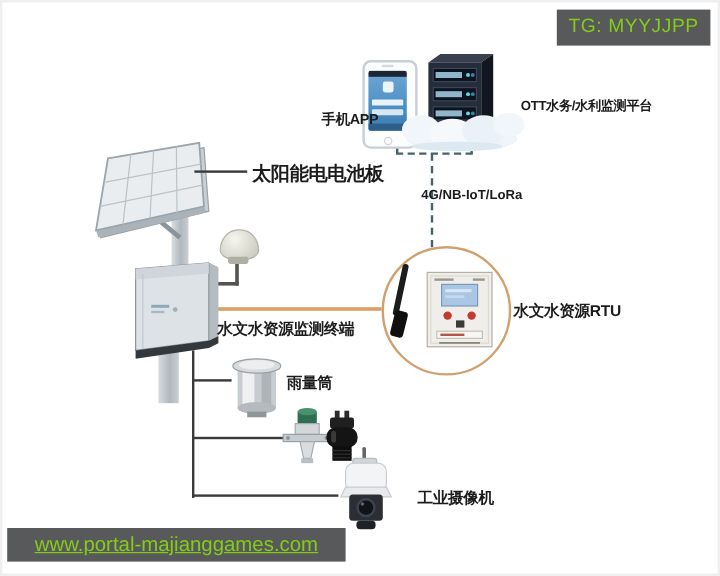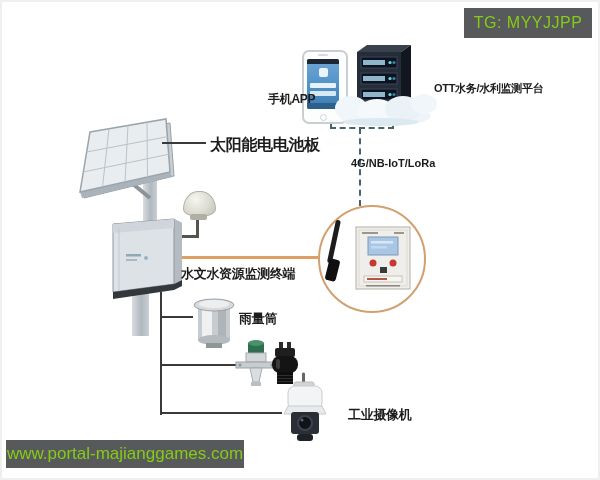--- a/index.html
+++ b/index.html
@@ -12,21 +12,21 @@
   .lbl{position:absolute;font-weight:bold;color:#1c1c1c;font-size:13px;letter-spacing:-0.3px;white-space:nowrap;z-index:6;}
   .lbl-sm{font-size:11px;}
   .solid-line{position:absolute;background:#3a3a3a;z-index:3;}
   .dash-v{position:absolute;border-left:2px dashed #46626b;width:0;z-index:2;}
   .dash-h{position:absolute;border-top:2px dashed #46626b;height:0;z-index:2;}
   .bar{
     position:absolute;background:#58595b;color:#84cc16;display:flex;align-items:center;justify-content:center;
     z-index:9;
   }
   .badge{left:464px;top:8px;width:128px;height:30px;font-size:16px;letter-spacing:0.5px;}
-  .watermark{left:6px;top:440px;width:238px;height:28px;font-size:17px;}
+  .watermark{left:6px;top:440px;width:282px;height:28px;font-size:17px;text-decoration:underline;}
   
   .phone{left:302px;top:50px;width:42px;height:70px;background:#fcfdfd;border:2px solid #c9ced3;border-radius:7px;z-index:4;}
   .phone .screen{position:absolute;left:3px;top:7px;width:32px;height:50px;background:linear-gradient(180deg,#6fa6d6 0%,#4f92c6 55%,#3c7ab0 100%);border-radius:2px;overflow:hidden;}
   .phone .navbar{position:absolute;left:0;top:0;width:100%;height:5px;background:#1d2633;}
   .phone .app-icon{position:absolute;left:12px;top:9px;width:9px;height:9px;background:#eaf4fb;border-radius:2px;}
   .phone .row1{position:absolute;left:3px;top:24px;width:26px;height:5px;background:#e9f2f9;border-radius:1px;}
   .phone .row2{position:absolute;left:3px;top:32px;width:26px;height:5px;background:#d7e8f4;border-radius:1px;}
   .phone .footer{position:absolute;left:0;bottom:0;width:100%;height:6px;background:#2c5f8a;}
   .phone .speaker{position:absolute;left:14px;top:2px;width:10px;height:2px;background:#d7dbe0;border-radius:1px;}
   .phone .home{position:absolute;left:16px;bottom:1px;width:5px;height:5px;border:1px solid #cfd4d9;border-radius:50%;}
@@ -113,20 +113,21 @@
       <circle cx="19" cy="40" r="3.5" fill="#c43a2e"></circle>
       <circle cx="39" cy="40" r="3.5" fill="#c43a2e"></circle>
       <rect x="26" y="44" width="7" height="6" fill="#3a3a3a"></rect>
       <rect x="10" y="53" width="38" height="6" fill="#f7f6f2" stroke="#c5c2b4"></rect>
       <rect x="13" y="55" width="20" height="2" fill="#b4554a"></rect>
       <rect x="12" y="62" width="34" height="1.5" fill="#8a877c"></rect>
     </svg>
   </div>
   <div class="rtu-link"></div>
   <div class="rtu-pointer"></div>
+  <div class="lbl" style="left:428px;top:250px;">水文水资源RTU</div>
 
   <div class="abs pole pole-upper"></div>
   <div class="abs pole pole-lower"></div>
   <svg class="abs" style="left:66px;top:112px;z-index:3;" width="120" height="95" viewBox="0 0 120 95">
     <line x1="62" y1="68" x2="84" y2="86" stroke="#8b949b" stroke-width="4"></line>
     <polygon points="28,24 104,11 108,64 18,86" fill="#c9d0d5" stroke="#98a1a8"></polygon>
     <polygon points="14,80 104,60 106,65 16,86" fill="#aab3b9"></polygon>
     <polygon points="24,20 100,7 104,60 14,80" fill="#e9edf0" stroke="#9aa4ab" stroke-width="1.5"></polygon>
     <line x1="43" y1="16.8" x2="36.5" y2="75" stroke="#b9c3c9"></line>
     <line x1="62" y1="13.5" x2="59" y2="70" stroke="#b9c3c9"></line>

